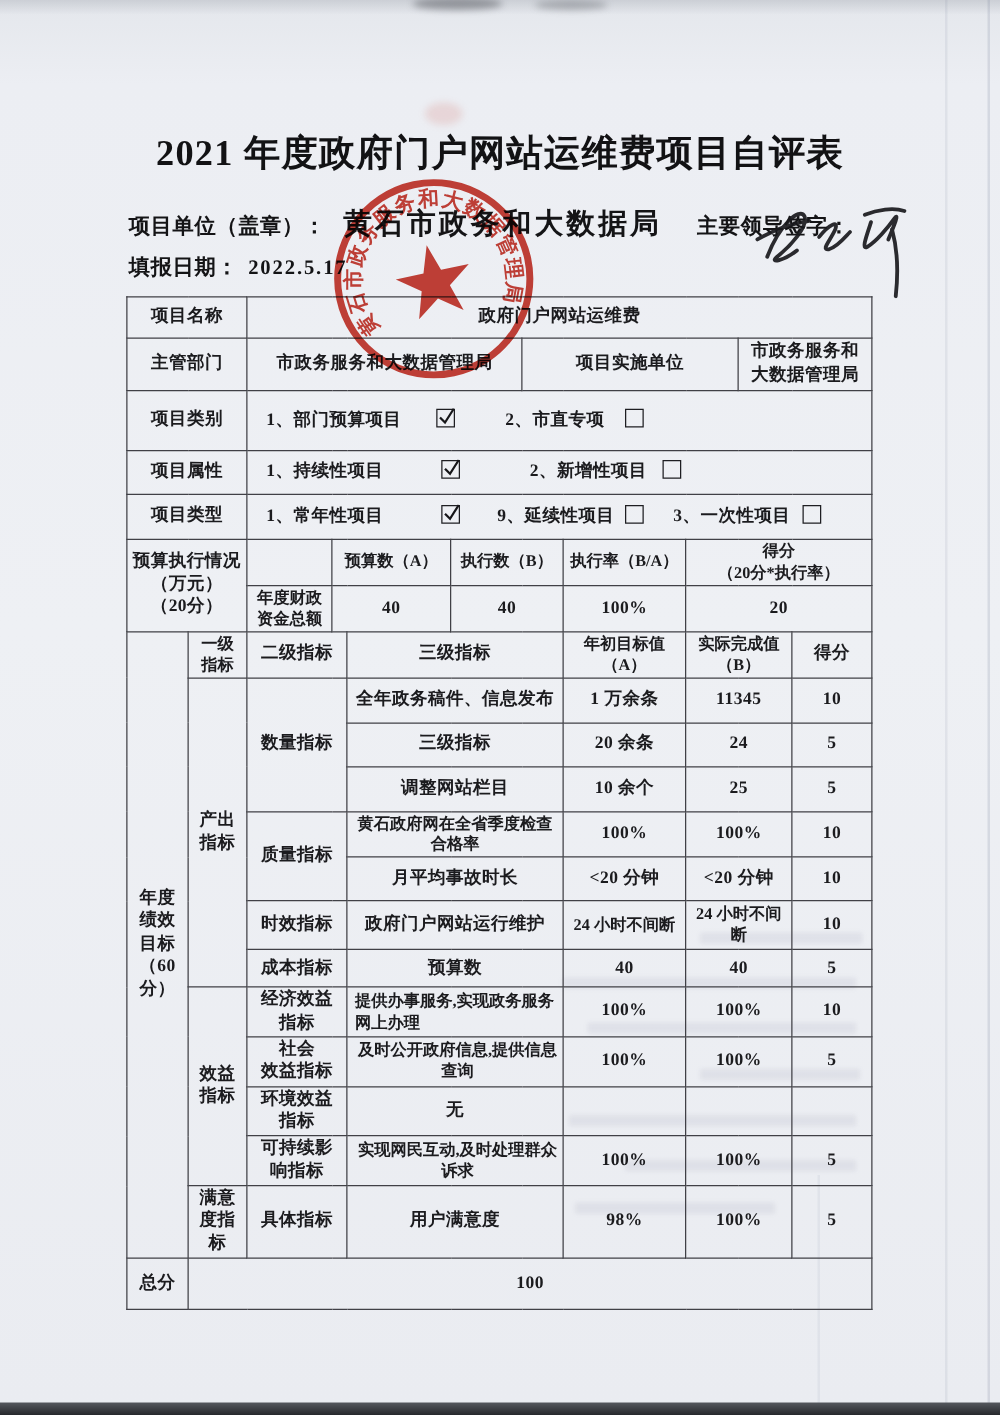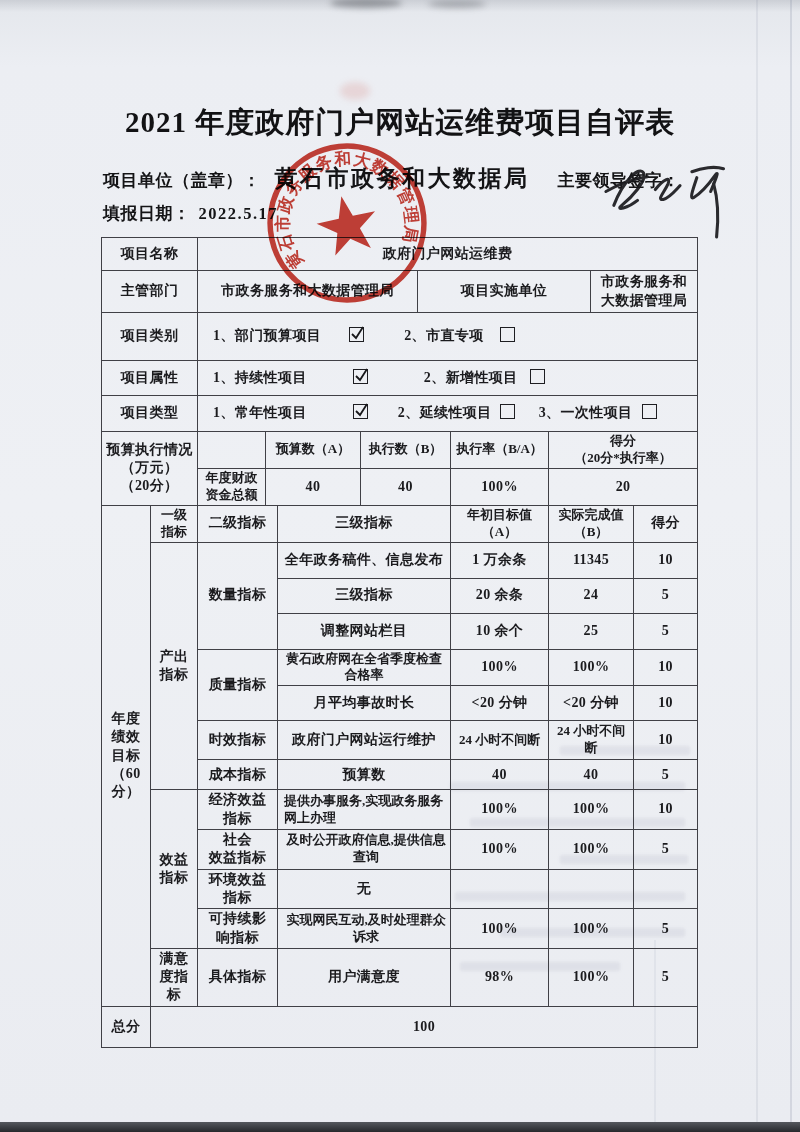--- a/index.html
+++ b/index.html
@@ -144,21 +144,21 @@
               <path d="M4,10 L8,14 L15,3" stroke="#17171a" stroke-width="1.8" fill="none"></path>
             </svg></span><span style="margin-left:56px">2、新增性项目</span><span class="cb" style="margin-left:12px"></span>
     </td>
   </tr>
 
   <tr style="height:36px">
     <td colspan="2">项目类型</td>
     <td colspan="9" class="opt">
       <span>1、常年性项目</span><span class="cb" style="margin-left:46px"><svg width="18" height="18" viewBox="0 0 18 18">
               <path d="M4,10 L8,14 L15,3" stroke="#17171a" stroke-width="1.8" fill="none"></path>
-            </svg></span><span style="margin-left:30px">2、延续性项目</span><span class="cb" style="margin-left:8px"></span><span style="margin-left:24px">3、一次性项目</span><span class="cb" style="margin-left:10px"></span>
+            </svg></span><span style="margin-left:30px">9、延续性项目</span><span class="cb" style="margin-left:8px"></span><span style="margin-left:24px">3、一次性项目</span><span class="cb" style="margin-left:10px"></span>
     </td>
   </tr>
 
   <tr style="height:35px">
     <td colspan="2" rowspan="2" class="pre">预算执行情况
 （万元）
 （20分）</td>
     <td></td>
     <td colspan="2" class="small">预算数（A）</td>
     <td colspan="2" class="small">执行数（B）</td>

